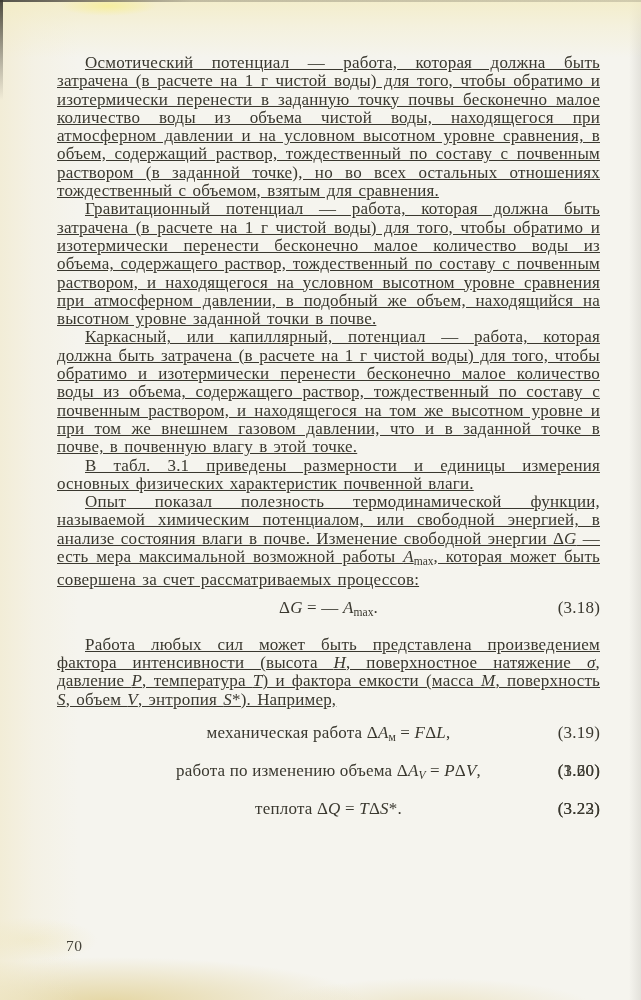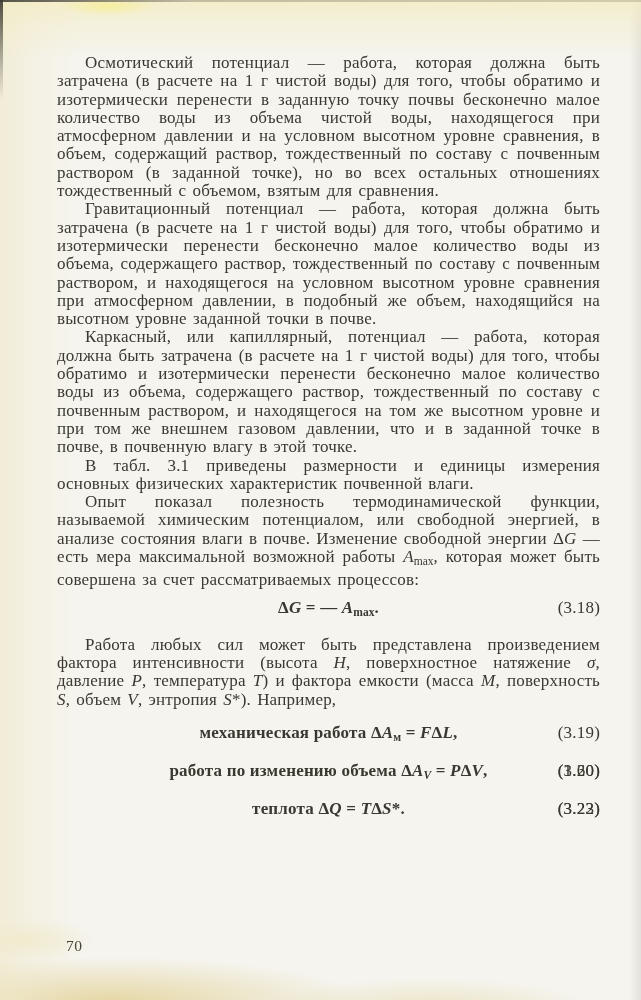--- a/index.html
+++ b/index.html
@@ -31,30 +31,31 @@
     position:absolute;left:57px;top:54px;width:543px;
     font-size:17px;line-height:18.3px;
     color:#3a382f;
     text-align:justify;
   }
   .para{
     margin:0;
     text-indent:28px;
     letter-spacing:0.2px;
     word-spacing:1.7px;
+    text-decoration:underline;
   }
   .eqrow{
     position:relative;
     text-align:center;
     letter-spacing:0.2px;
   }
   .eq-single{margin:10px 0 13px;}
   .eqlist .eqrow{margin:15px 0;}
   .eqnum{position:absolute;right:0;top:0;}
-  .eqbody{display:inline-block;font-weight:bold;}
+  .eqbody{display:inline-block;}
   .p-n{font-style:normal;}
   .p-i{font-style:italic;}
   .p-sub{font-size:68%;vertical-align:-0.25em;letter-spacing:0;}
   .p-subi{font-style:italic;font-size:68%;vertical-align:-0.25em;letter-spacing:0;}
   .page-number{
     position:absolute;left:66px;top:917px;
     font-size:15.5px;color:#45433a;letter-spacing:0.5px;margin-top:20px;
   }
 </style>
 </head>

